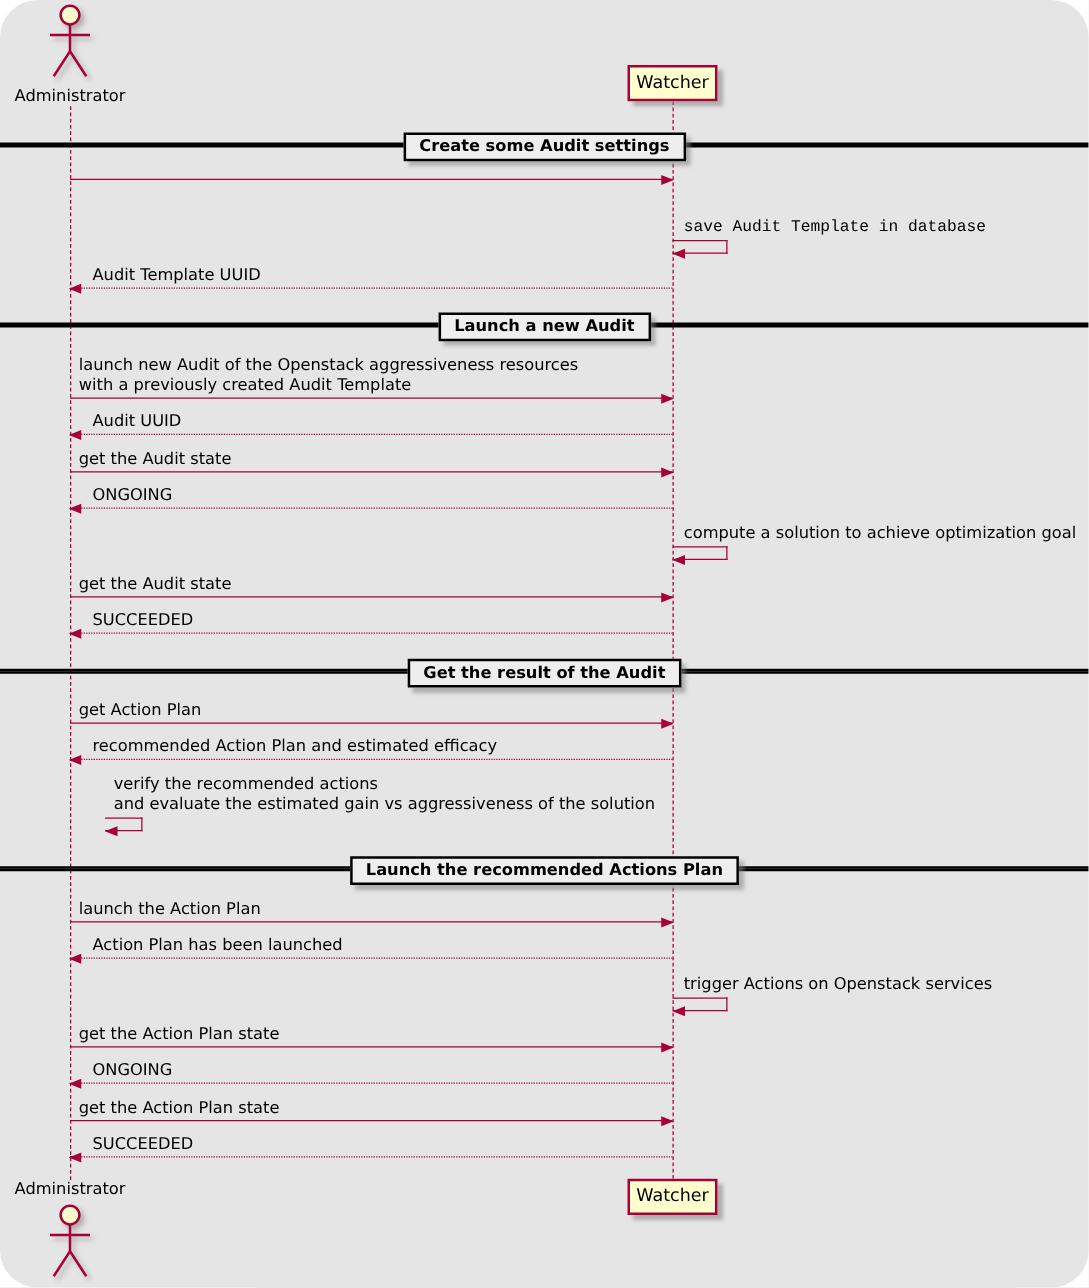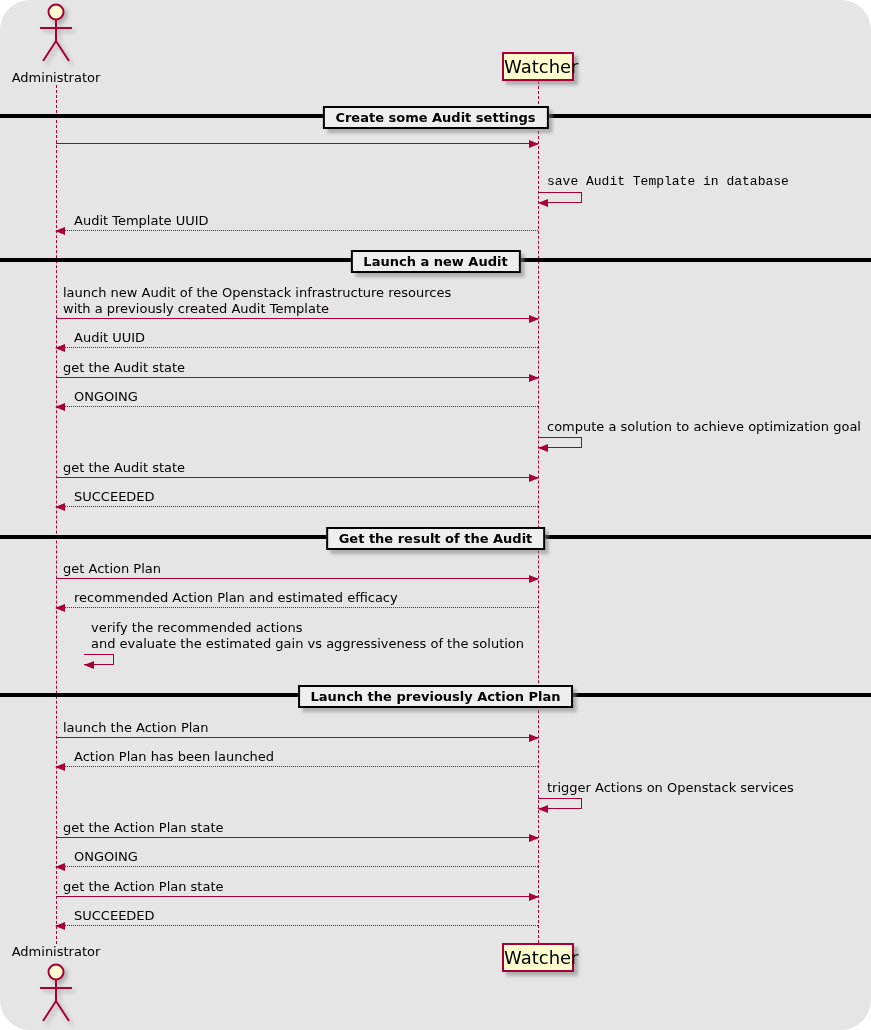--- a/index.html
+++ b/index.html
@@ -9,21 +9,21 @@
 
   
   .lifeline { position:absolute; width:0; border-left:1px dashed var(--c); }
 
   
   .actor-svg { position:absolute; width:38px; height:64px; filter:drop-shadow(3px 3px 2px rgba(130,130,130,0.55)); }
   .actor-label { position:absolute; width:140px; text-align:center; font-size:13px; line-height:15px; }
 
   
   .participant { position:absolute; left:502px; width:72px; height:29px; background:var(--fill);
-    border:2px solid var(--c); text-align:center; line-height:25px; font-size:18px;
+    border:2px solid var(--c); text-align:center; line-height:25px; font-size:14px;
     box-shadow:4px 4px 3px rgba(130,130,130,0.55); }
 
   
   .divider { position:absolute; left:0; width:871px; height:23px;padding-left:32px; }
   .divider .dlines { position:absolute; top:8px; left:0; right:0; height:3px;
     border-top:2px solid #000; border-bottom:2px solid #000; }
   .divider .dbox { position:absolute; left:50%; transform:translateX(-50%); top:0; height:23px;
     line-height:19px; background:var(--divfill); border:2px solid #000; padding:0 11px;
     font-size:13px; font-weight:bold; white-space:nowrap;
     box-shadow:4px 4px 3px rgba(130,130,130,0.55); }
@@ -85,21 +85,21 @@
     <div class="mlabel">Audit Template UUID</div>
     <div class="mline"></div>
   </div>
 
   <div class="divider" style="top:250px;">
     <div class="dlines"></div>
     <div class="dbox">Launch a new Audit</div>
   </div>
 
   <div class="msg fwd" style="top:285px;">
-    <div class="mlabel">launch new Audit of the Openstack infrastructure resources
+    <div class="mlabel">launch new Audit of the Openstack aggressiveness resources
 with a previously created Audit Template</div>
     <div class="mline"></div>
   </div>
   <div class="msg ret" style="top:330px;">
     <div class="mlabel">Audit UUID</div>
     <div class="mline"></div>
   </div>
   <div class="msg fwd" style="top:360px;">
     <div class="mlabel">get the Audit state</div>
     <div class="mline"></div>
@@ -135,21 +135,21 @@
     <div class="mline"></div>
   </div>
   <div class="selfmsg admin" style="left:56px; top:620px;margin-left:28px;">
     <div class="mlabel">verify the recommended actions
 and evaluate the estimated gain vs aggressiveness of the solution</div>
     <div class="loop"></div>
   </div>
 
   <div class="divider" style="top:685px;">
     <div class="dlines"></div>
-    <div class="dbox">Launch the previously Action Plan</div>
+    <div class="dbox">Launch the recommended Actions Plan</div>
   </div>
 
   <div class="msg fwd" style="top:720px;">
     <div class="mlabel">launch the Action Plan</div>
     <div class="mline"></div>
   </div>
   <div class="msg ret" style="top:749px;">
     <div class="mlabel">Action Plan has been launched</div>
     <div class="mline"></div>
   </div>

